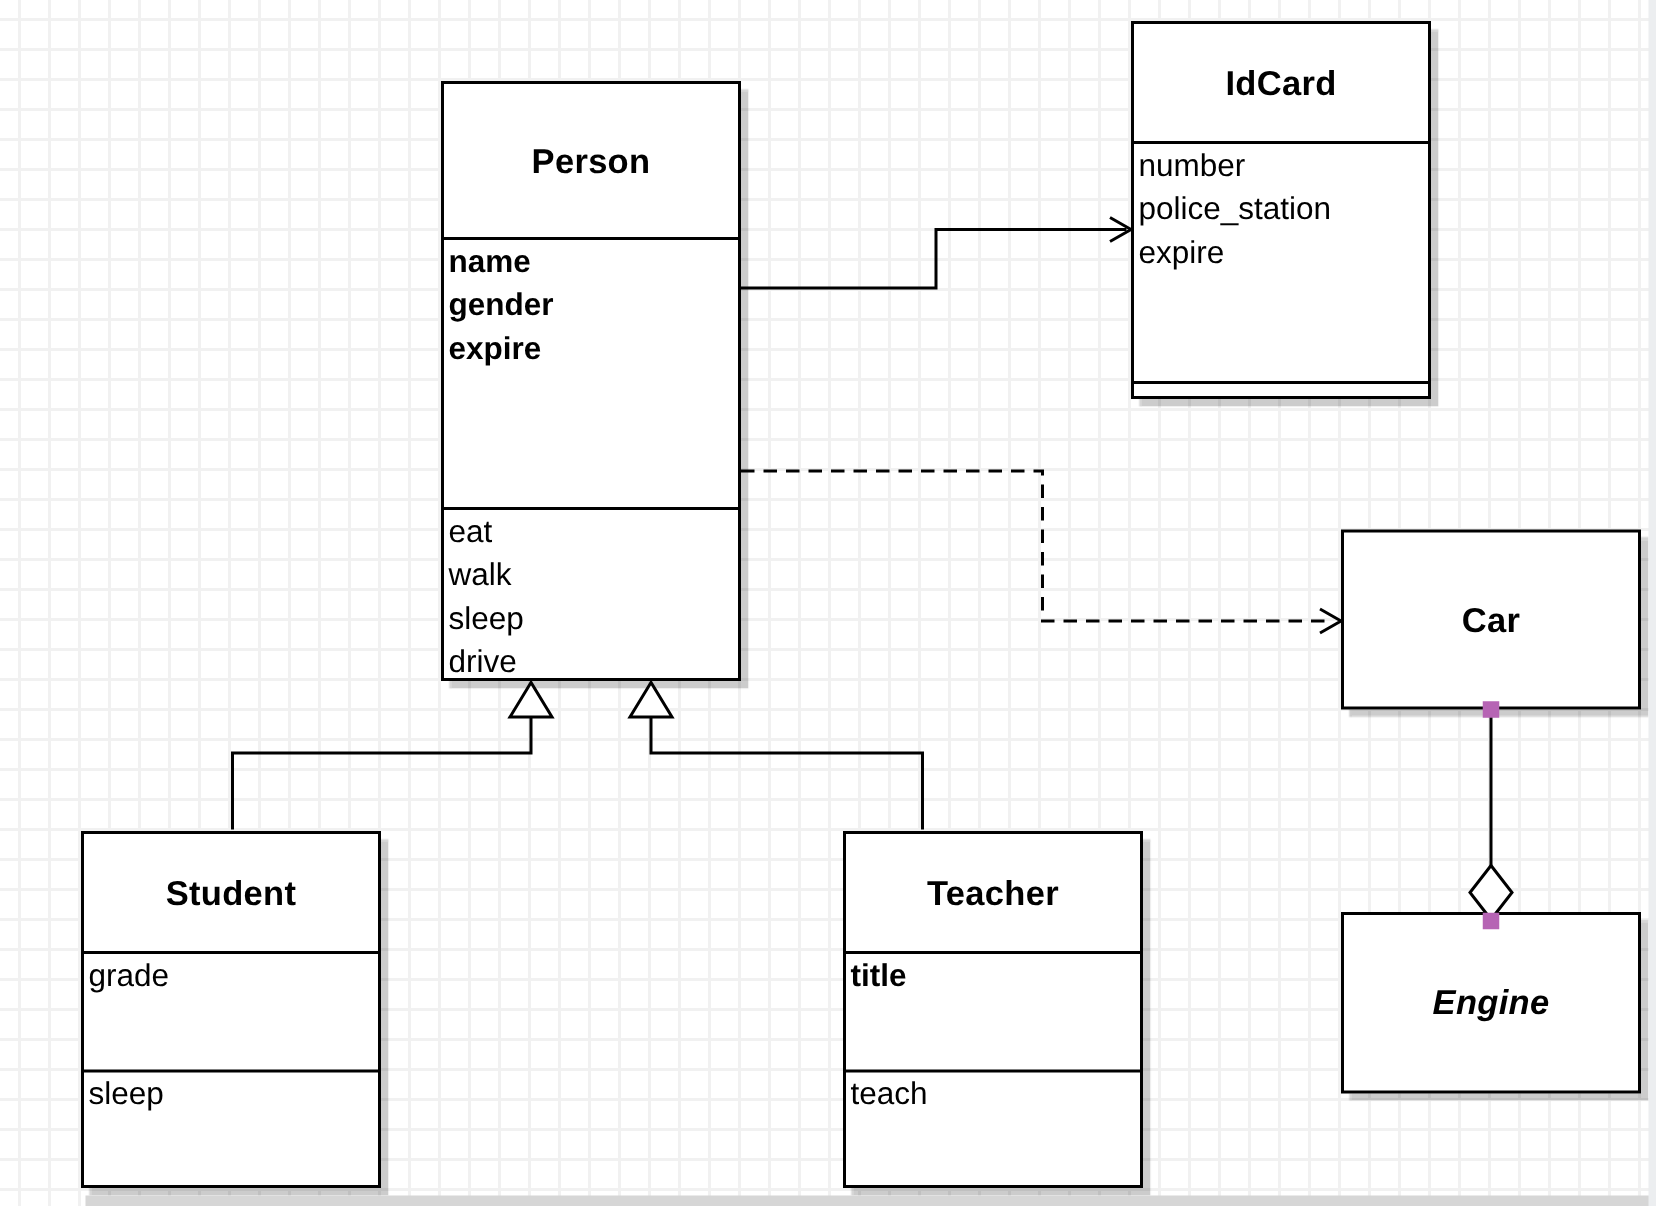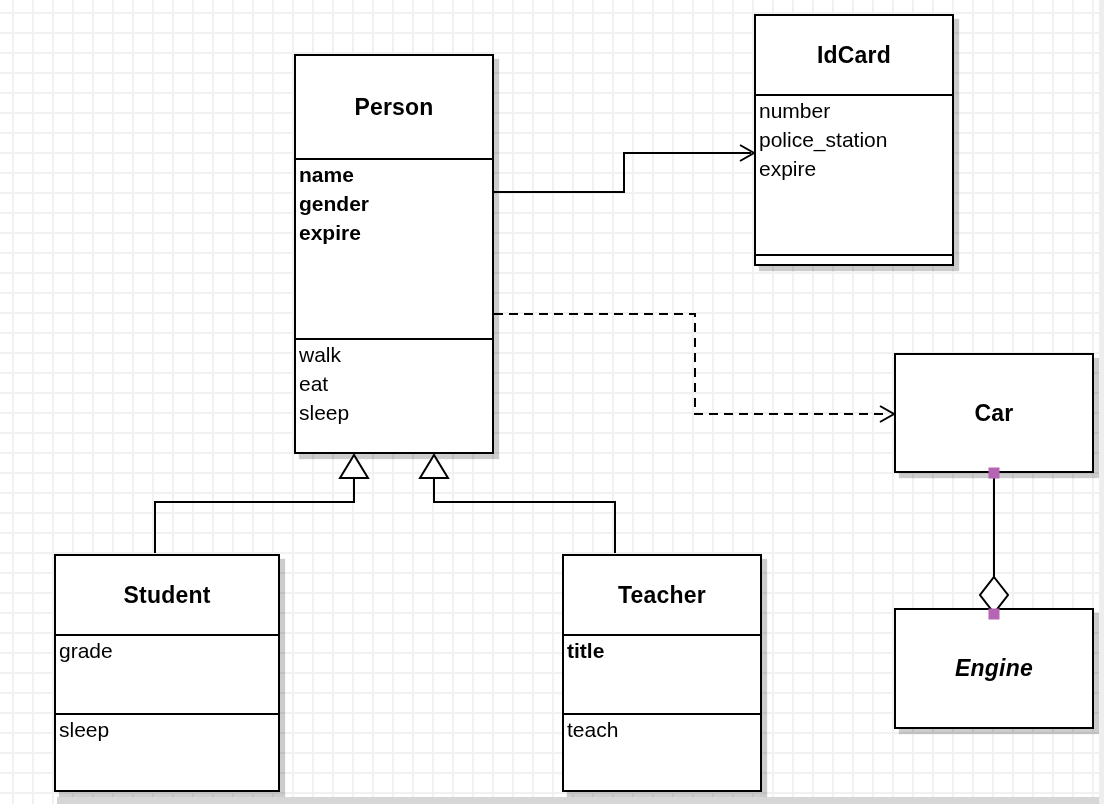--- a/index.html
+++ b/index.html
@@ -60,23 +60,24 @@
 <div class="canvas">
 
   <div class="uml-class" style="left:294px;top:54px;width:200px;height:400px;">
     <div class="uml-title" style="height:102px;">Person</div>
     <div class="uml-section" style="height:180px;font-weight:bold;">
       <div>name</div>
       <div>gender</div>
       <div>expire</div>
     </div>
     <div class="uml-section grow">
+      <div>eat</div>
       <div>walk</div>
-      <div>eat</div>
       <div>sleep</div>
+      <div>drive</div>
     </div>
   </div>
 
   <div class="uml-class" style="left:754px;top:14px;width:200px;height:252px;">
     <div class="uml-title" style="height:78px;">IdCard</div>
     <div class="uml-section" style="height:160px;">
       <div>number</div>
       <div>police_station</div>
       <div>expire</div>
     </div>
@@ -84,21 +85,21 @@
   </div>
 
   <div class="uml-class" style="left:894px;top:353px;width:200px;height:120px;">
     <div class="uml-title grow">Car</div>
   </div>
 
   <div class="uml-class" style="left:894px;top:608px;width:200px;height:121px;font-style:italic;">
     <div class="uml-title grow">Engine</div>
   </div>
 
-  <div class="uml-class" style="left:54px;top:554px;width:226px;height:238px;">
+  <div class="uml-class" style="left:54px;top:554px;width:200px;height:238px;">
     <div class="uml-title" style="height:78px;">Student</div>
     <div class="uml-section" style="height:79px;">
       <div>grade</div>
     </div>
     <div class="uml-section grow">
       <div>sleep</div>
     </div>
   </div>
 
   <div class="uml-class" style="left:514px;top:554px;width:200px;height:238px;margin-left:48px;">

